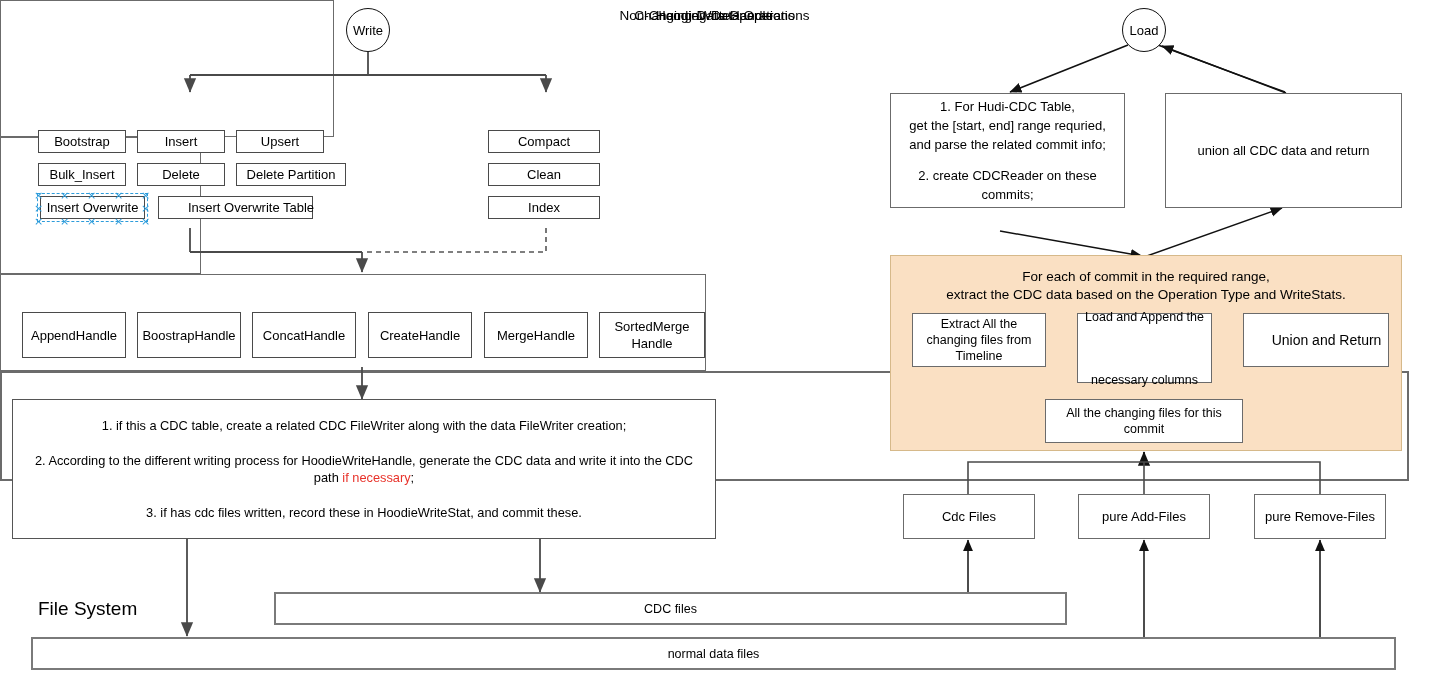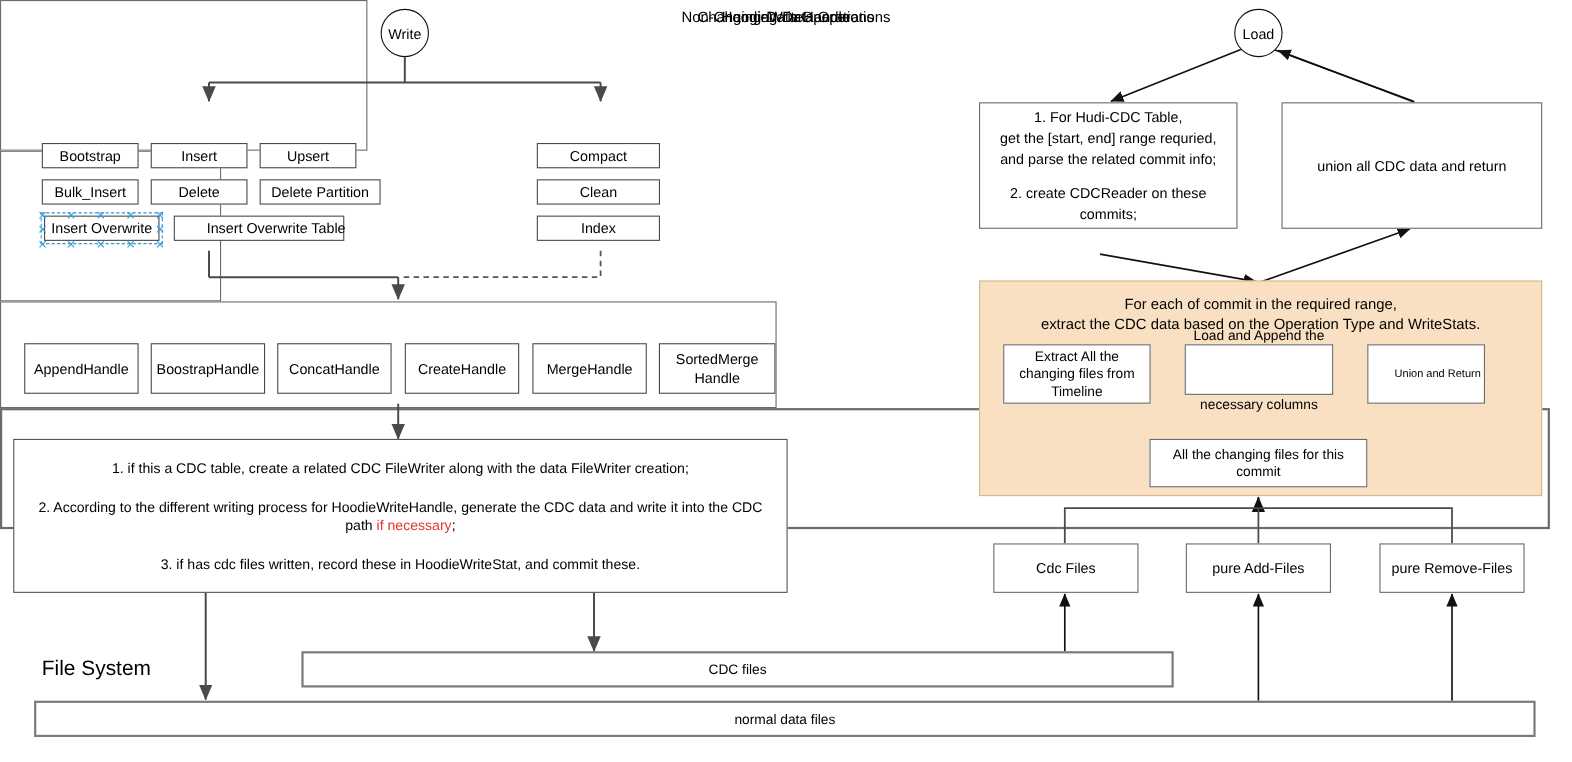--- a/index.html
+++ b/index.html
@@ -181,25 +181,25 @@
     <div class="panel-title">
       <div>For each of commit in the required range,</div>
       <div>extract the CDC data based on the Operation Type and WriteStats.</div>
     </div>
   </div>
   <div class="node bx" style="left:912px;top:313px;width:134px;height:54px;flex-direction:column;line-height:16px;font-size:12.5px;">
     <span>Extract All the</span>
     <span>changing files from</span>
     <span>Timeline</span>
   </div>
-  <div class="node bx" style="left:1077px;top:313px;width:135px;height:46px;flex-direction:column;line-height:16px;font-size:12.5px;gap:47px;">
+  <div class="node bx" style="left:1077px;top:313px;width:135px;height:70px;flex-direction:column;line-height:16px;font-size:12.5px;gap:47px;">
     <span>Load and Append the</span>
     <span>necessary columns</span>
   </div>
-  <div class="node bx" style="left:1243px;top:313px;width:107px;height:54px;font-size:10px;padding-left:21px;">
+  <div class="node bx" style="left:1243px;top:313px;width:146px;height:54px;font-size:14px;padding-left:21px;">
     <span>Union and Return</span>
   </div>
   <div class="node bx" style="left:1045px;top:399px;width:198px;height:44px;flex-direction:column;line-height:16px;font-size:12.5px;">
     <span>All the changing files for this</span>
     <span>commit</span>
   </div>
 
   <div class="node bx" style="left:903px;top:494px;width:132px;height:45px;font-size:13px;">Cdc Files</div>
   <div class="node bx" style="left:1078px;top:494px;width:132px;height:45px;font-size:13px;">pure Add-Files</div>
   <div class="node bx" style="left:1254px;top:494px;width:132px;height:45px;font-size:13px;">pure Remove-Files</div>

